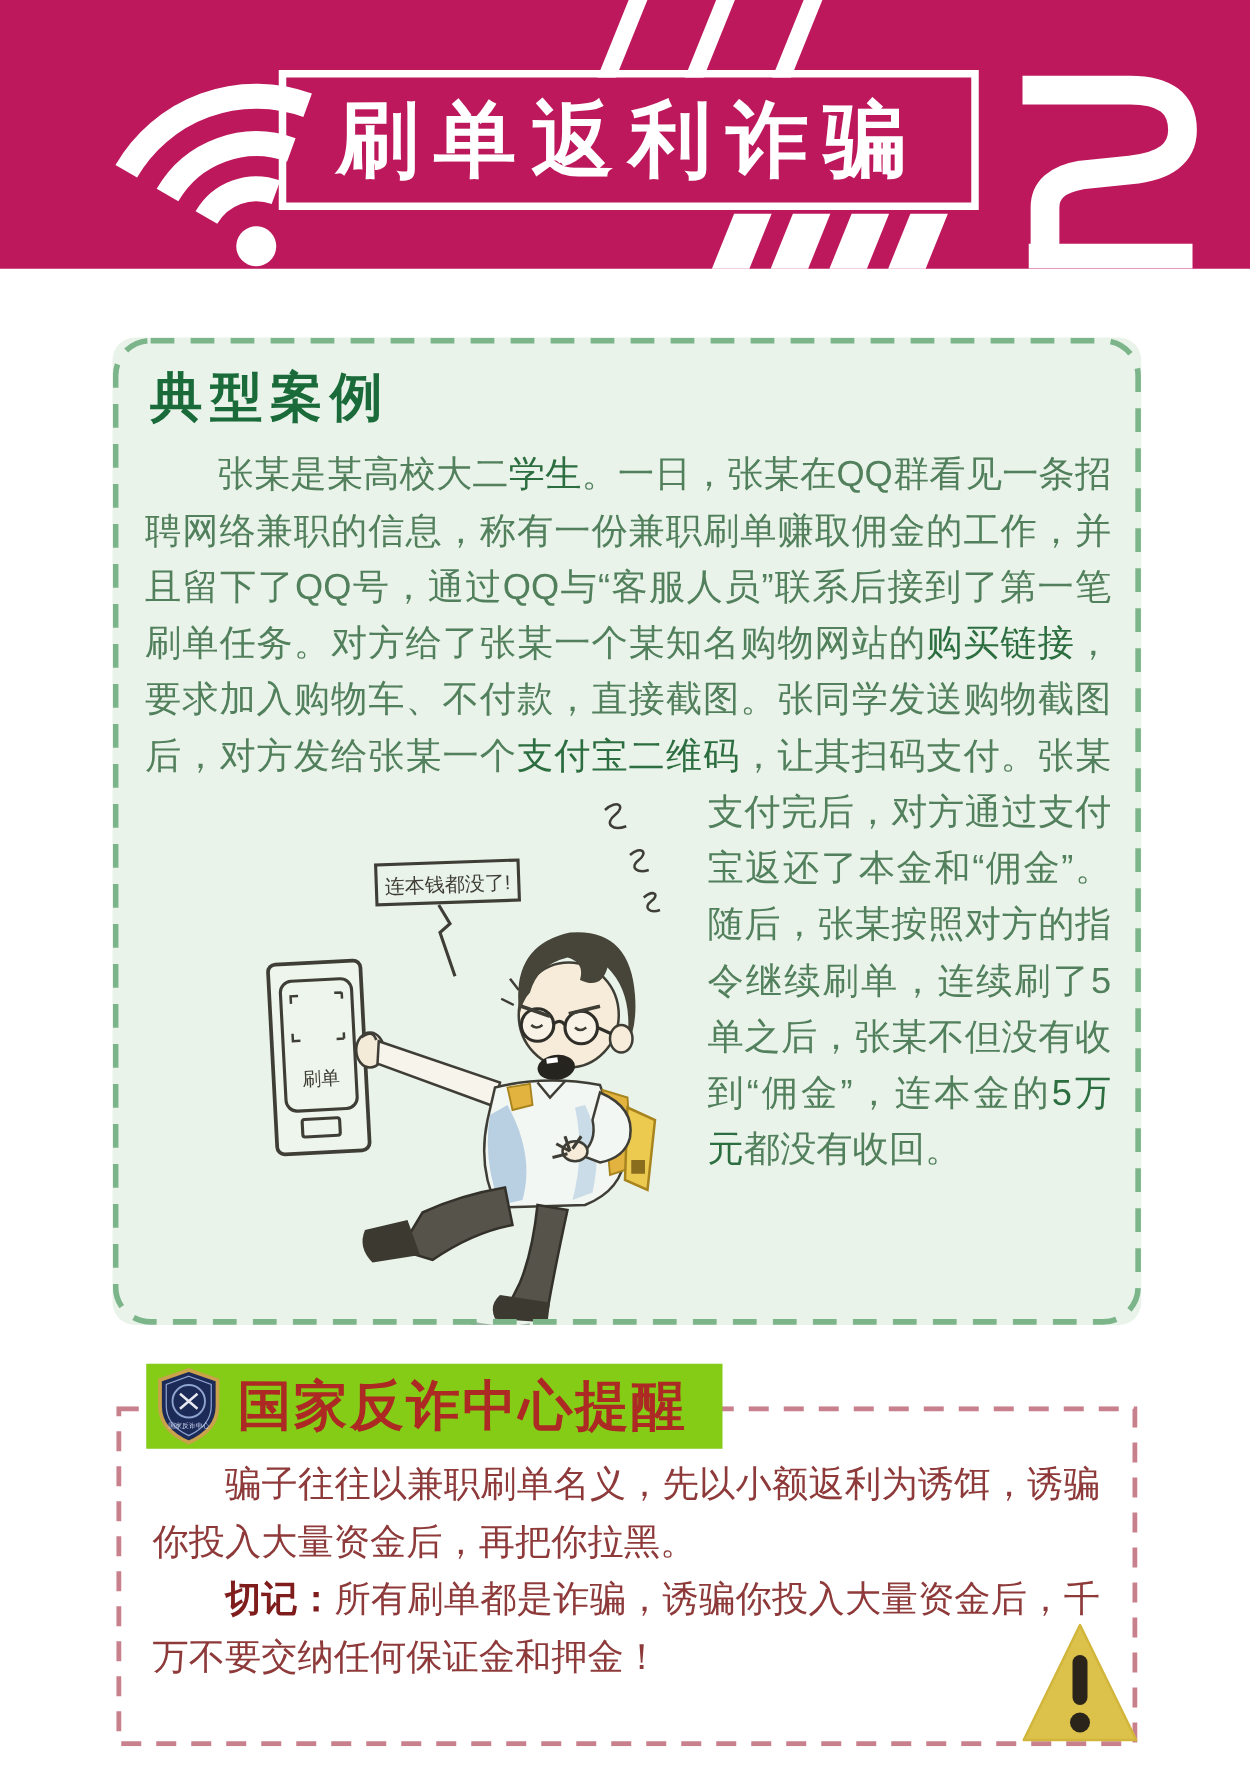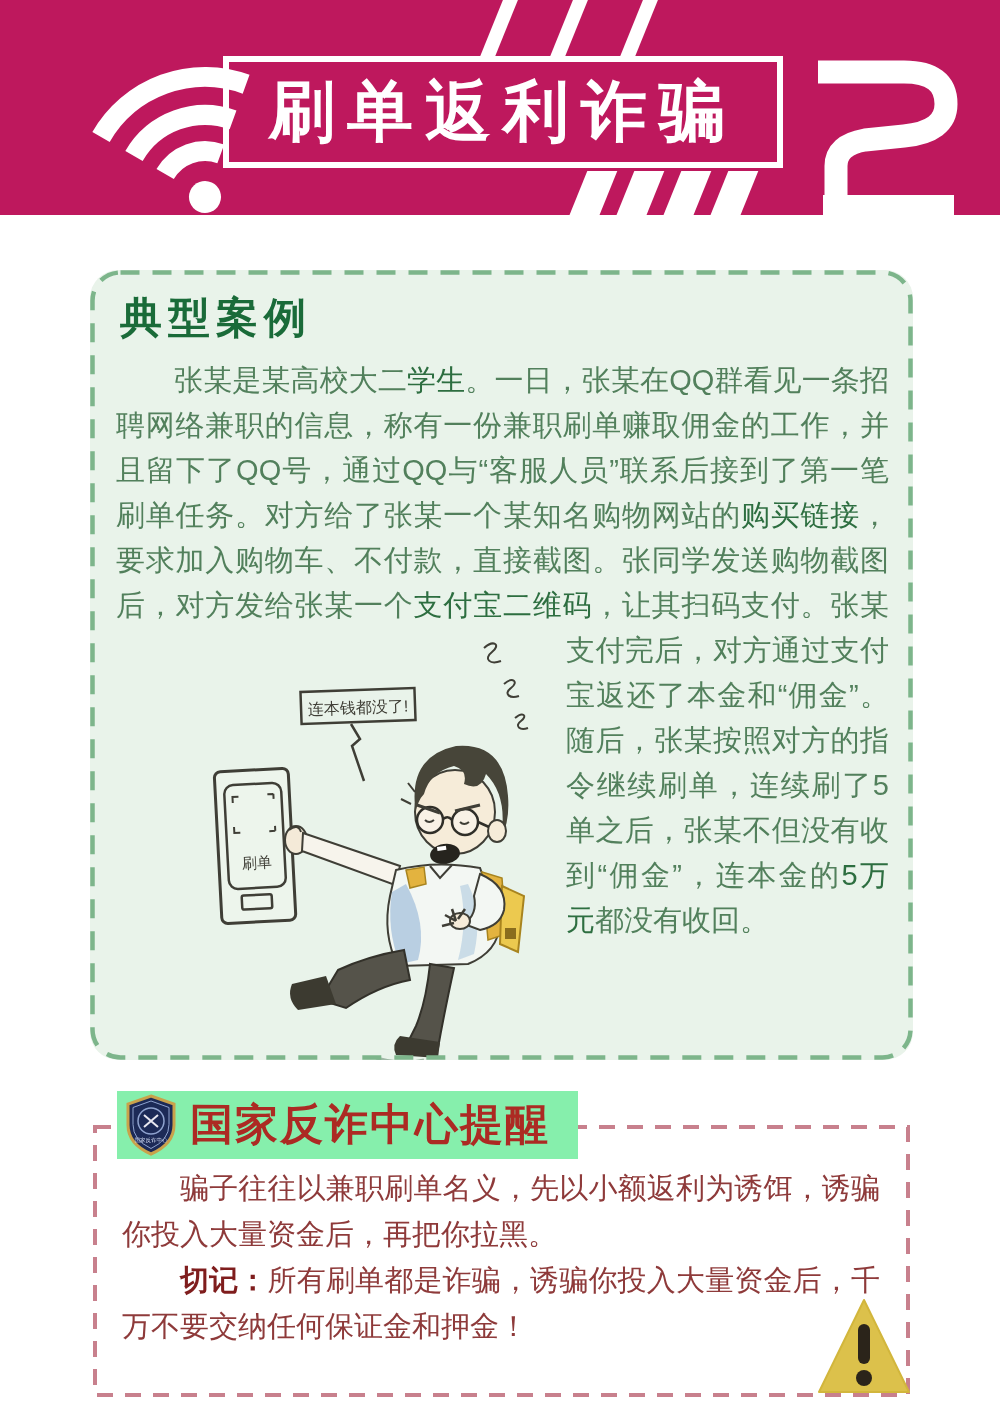--- a/index.html
+++ b/index.html
@@ -17,33 +17,33 @@
   .s-b3{left:672px;top:171px;width:30px;height:46px;}
   .s-b4{left:719px;top:171px;width:30px;height:46px;}
   .wifi{position:absolute;left:55px;top:5px;}
   .tbox{position:absolute;left:223px;top:56px;width:548px;height:100px;border:6px solid #ffffff;
         display:flex;align-items:center;justify-content:center;}
   .tbox h1{margin:0;font-size:66px;font-weight:bold;color:#ffffff;letter-spacing:12px;white-space:nowrap;}
   .two{position:absolute;left:808px;top:50px;}
   .sr{position:absolute;width:1px;height:1px;overflow:hidden;clip:rect(0 0 0 0);white-space:nowrap;}
   
   .card{position:absolute;left:90px;top:270px;width:823px;height:790px;background:#e9f3ea;
-        border-radius:28px;box-sizing:border-box;padding:16px 24px 0 26px;overflow:hidden;}
+        border-radius:18px;box-sizing:border-box;padding:16px 24px 0 26px;overflow:hidden;}
   .card-border{position:absolute;left:0;top:0;pointer-events:none;}
   .card h2{margin:4px 0 12px 4px;font-size:42px;font-weight:bold;color:#1a6b39;letter-spacing:6px;}
   .case-text{margin:0;font-size:29px;line-height:45px;color:#52805c;text-align:justify;
              text-indent:58px;}
   .case-text .seg{text-indent:0;}
   .b{font-weight:normal;color:#2d6e40;}
   .illus{float:left;width:452px;height:432px;margin:6px 4px 0 -6px;}
   
   .rem{position:absolute;left:93px;top:1125px;width:817px;height:272px;box-sizing:border-box;
        padding:40px 30px 0 29px;}
   .rem-border{position:absolute;left:0;top:0;pointer-events:none;}
-  .rem-title{position:absolute;left:24px;top:-34px;height:68px;background:#86efac;
+  .rem-title{position:absolute;left:24px;top:-34px;height:68px;background:#84cc16;
              display:flex;align-items:center;gap:13px;padding:0 28px 0 8px;}
   .rem-title h3{margin:0;font-size:43px;font-weight:bold;color:#ac2a23;letter-spacing:2px;white-space:nowrap;}
   .rem p{margin:0;font-size:29px;line-height:46px;color:#8e3a3a;text-align:justify;}
   .rem .indent{text-indent:58px;}
   .rem .warn-label{font-weight:bold;color:#7f1d1d;}
   .warn-tri{position:absolute;right:-2px;bottom:1px;}
 </style>
 </head>
 <body>
 

